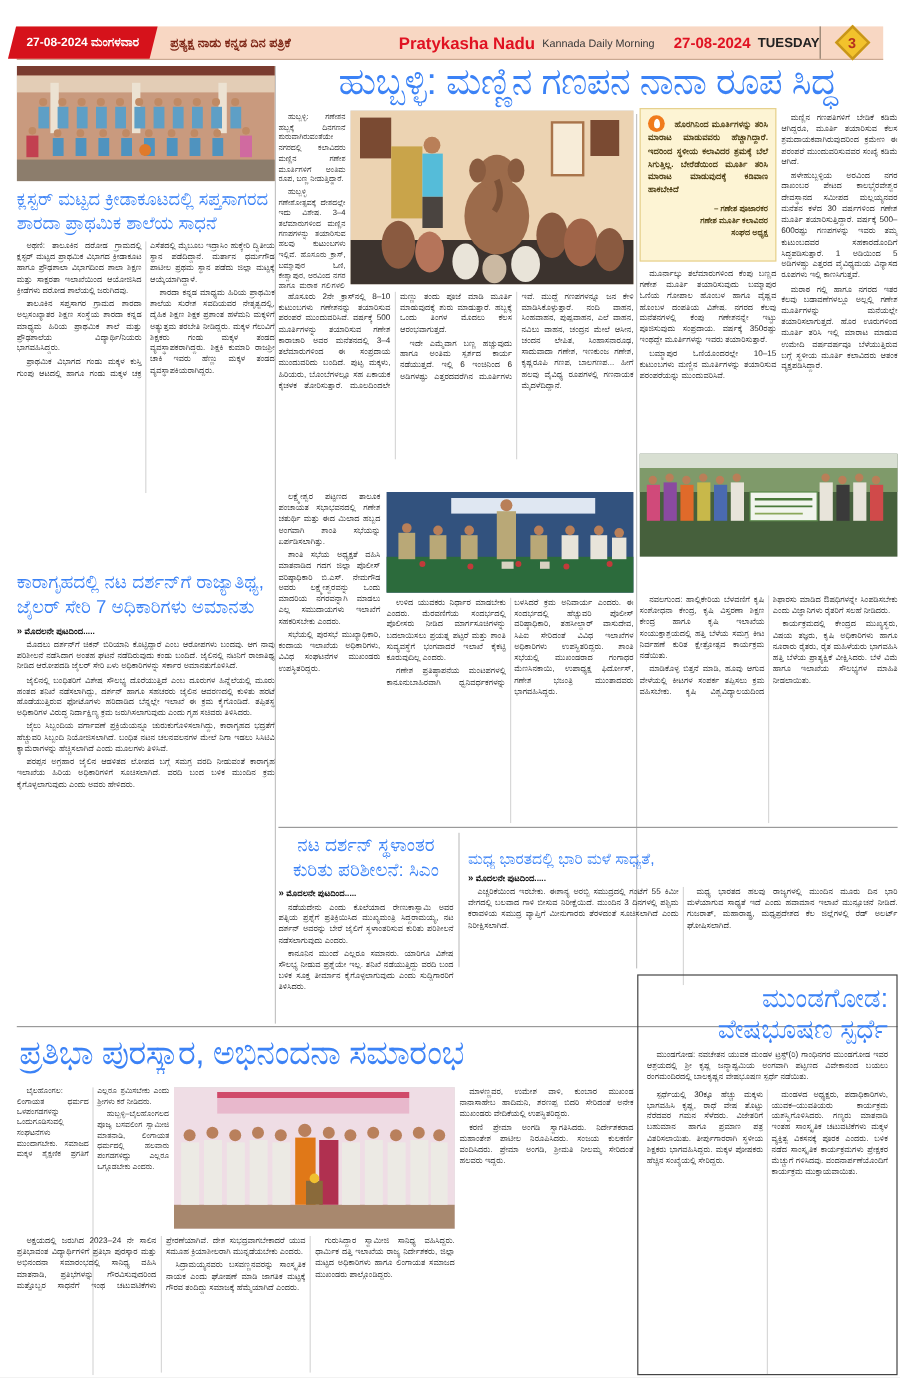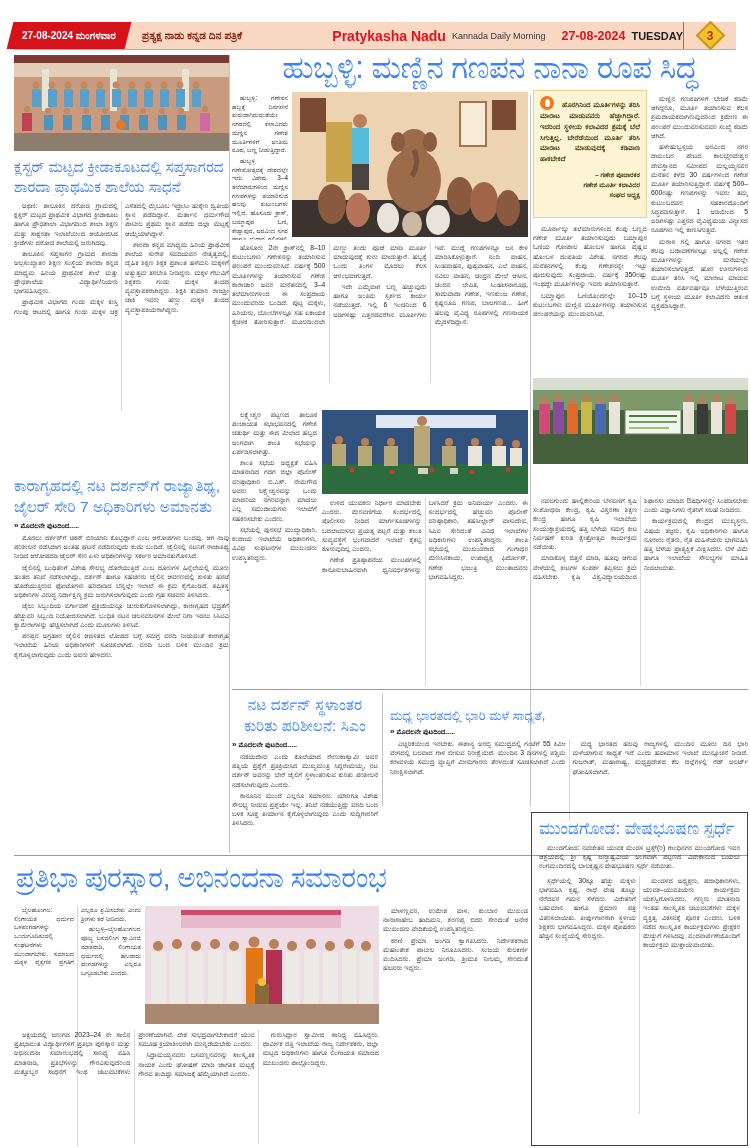--- a/index.html
+++ b/index.html
@@ -22,21 +22,21 @@
            display:flex;align-items:center;justify-content:center;}
   .diamond span{transform:rotate(-45deg);color:#b5301e;font-weight:bold;font-size:12px;}
   
   .hl{font-weight:normal;color:#3b82f6;overflow:hidden;}
   .hl-main{font-size:31px;line-height:1.15;text-align:center;letter-spacing:-.5px;}
   .hl-md{font-size:15px;line-height:1.3;}
   .hl-d{font-size:16px;text-align:center;}
   .hl-e{font-size:20px;text-align:center;letter-spacing:.5px;}
   .hl-f{font-size:15.5px;line-height:1.35;text-align:center;}
   .hl-g{font-size:13px;}
-  .hl-h{font-size:17px;text-align:left;}
+  .hl-h{font-size:22px;text-align:right;}
   .hl-i{font-size:28px;text-align:left;letter-spacing:-.5px;}
   
   .body{font-size:6.8px;line-height:1.36;text-align:justify;color:#1e1e1e;overflow:hidden;}
   .body p{margin:0 0 2px 0;text-indent:8px;}
   .body p:first-child{text-indent:8px;}
   .cols2{column-count:2;column-gap:7px;column-rule:1px solid #d8d8d8;}
   .cols3{column-count:3;column-gap:8px;column-rule:1px solid #d8d8d8;}
   .tiny{font-size:6.4px;}
   .cont{font-size:7px;font-weight:bold;color:#111;margin:3px 0;}
   .cont .ic{font-size:8px;margin-right:2px;}

